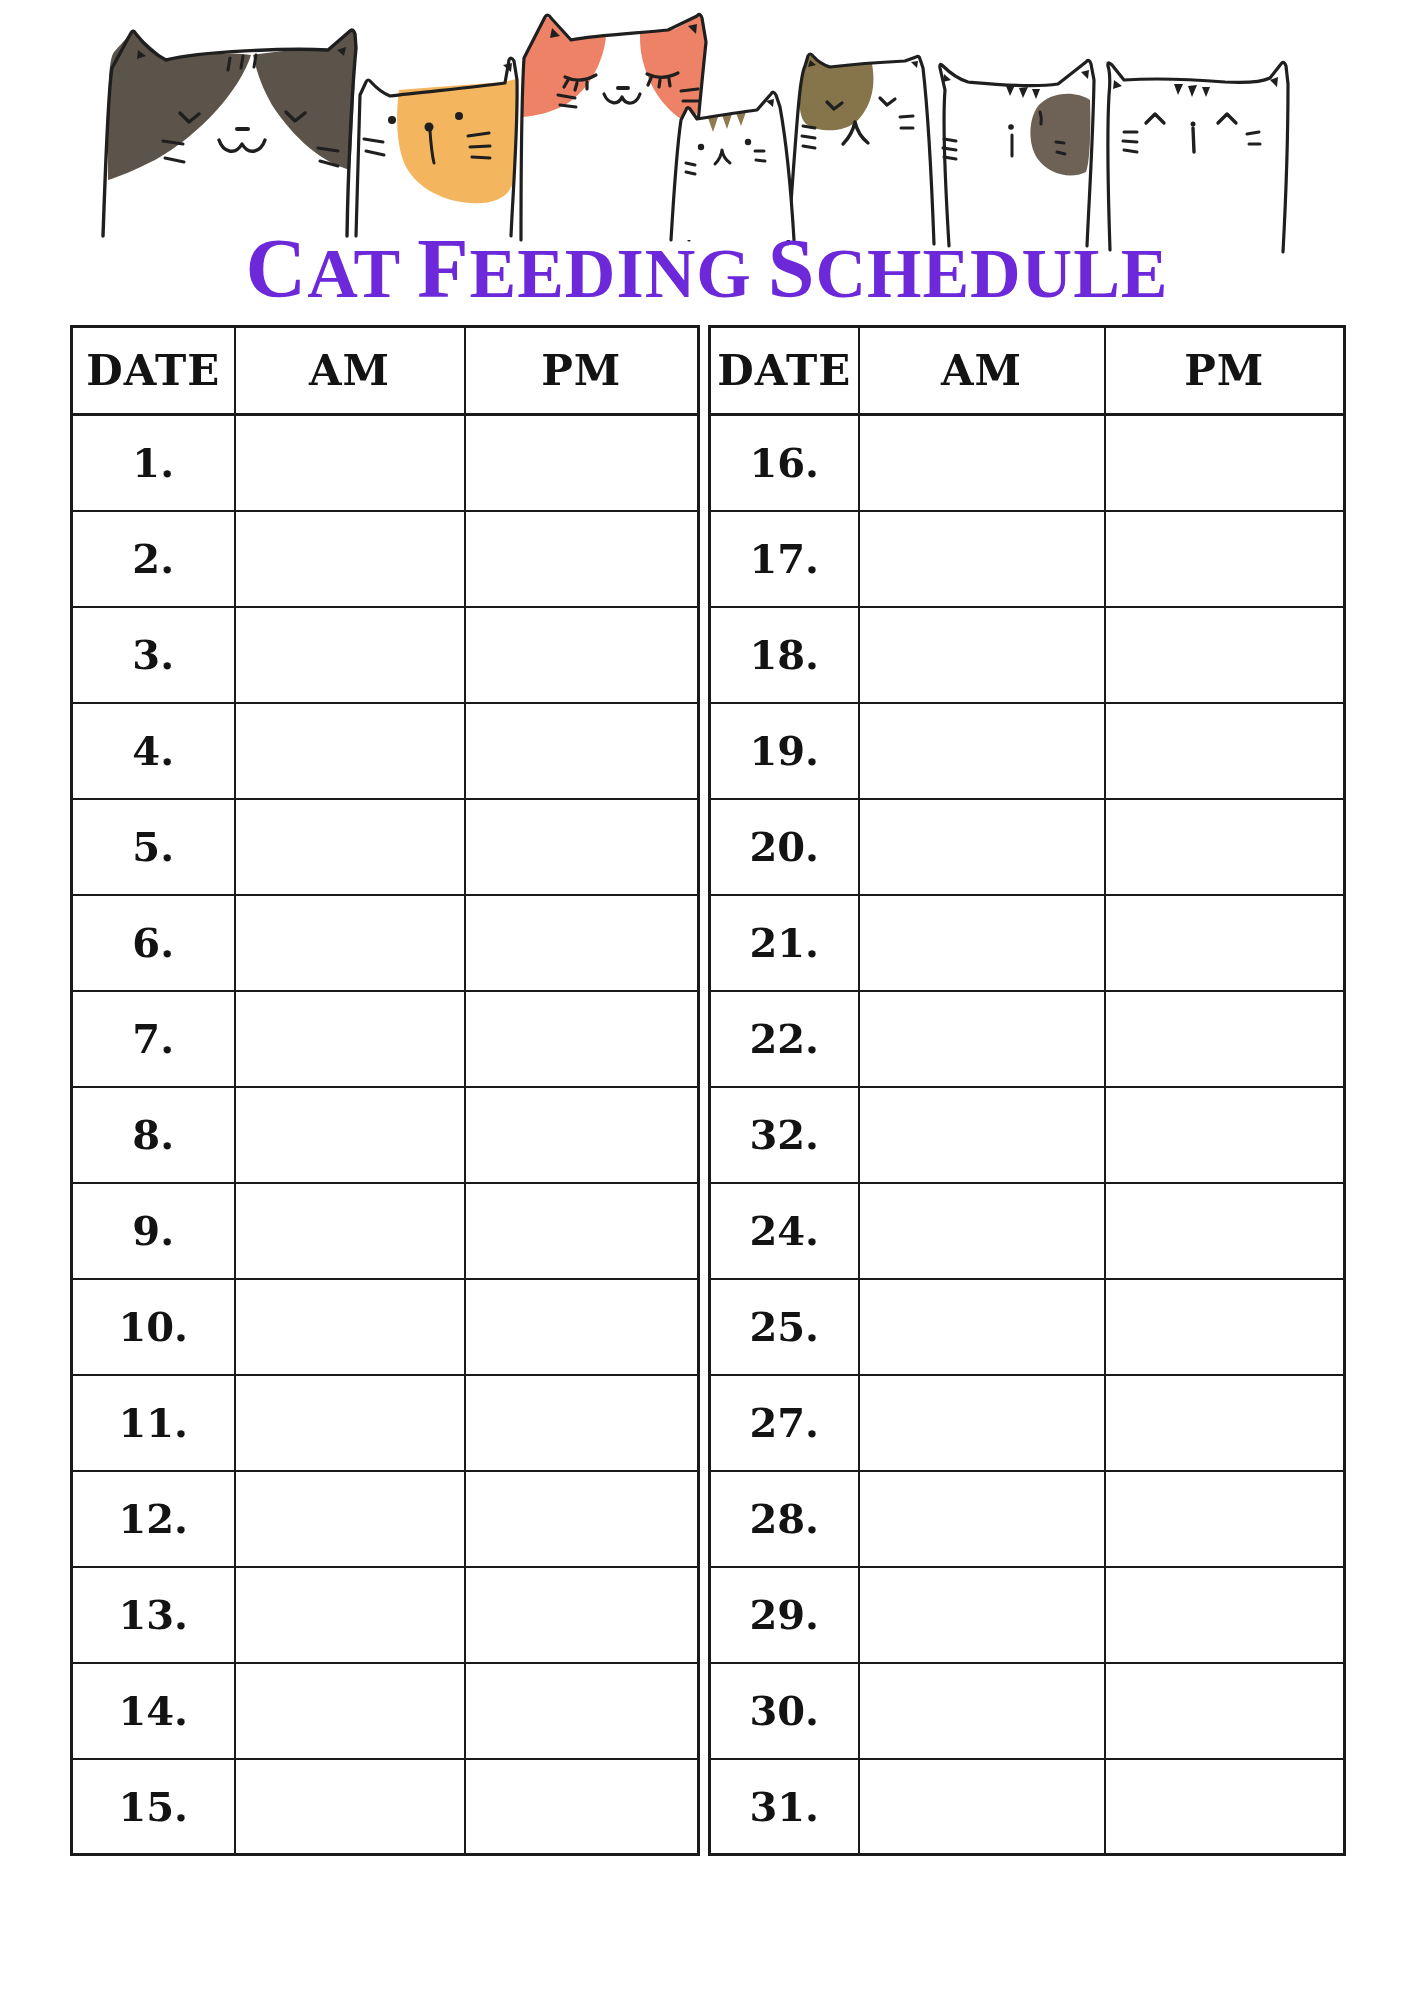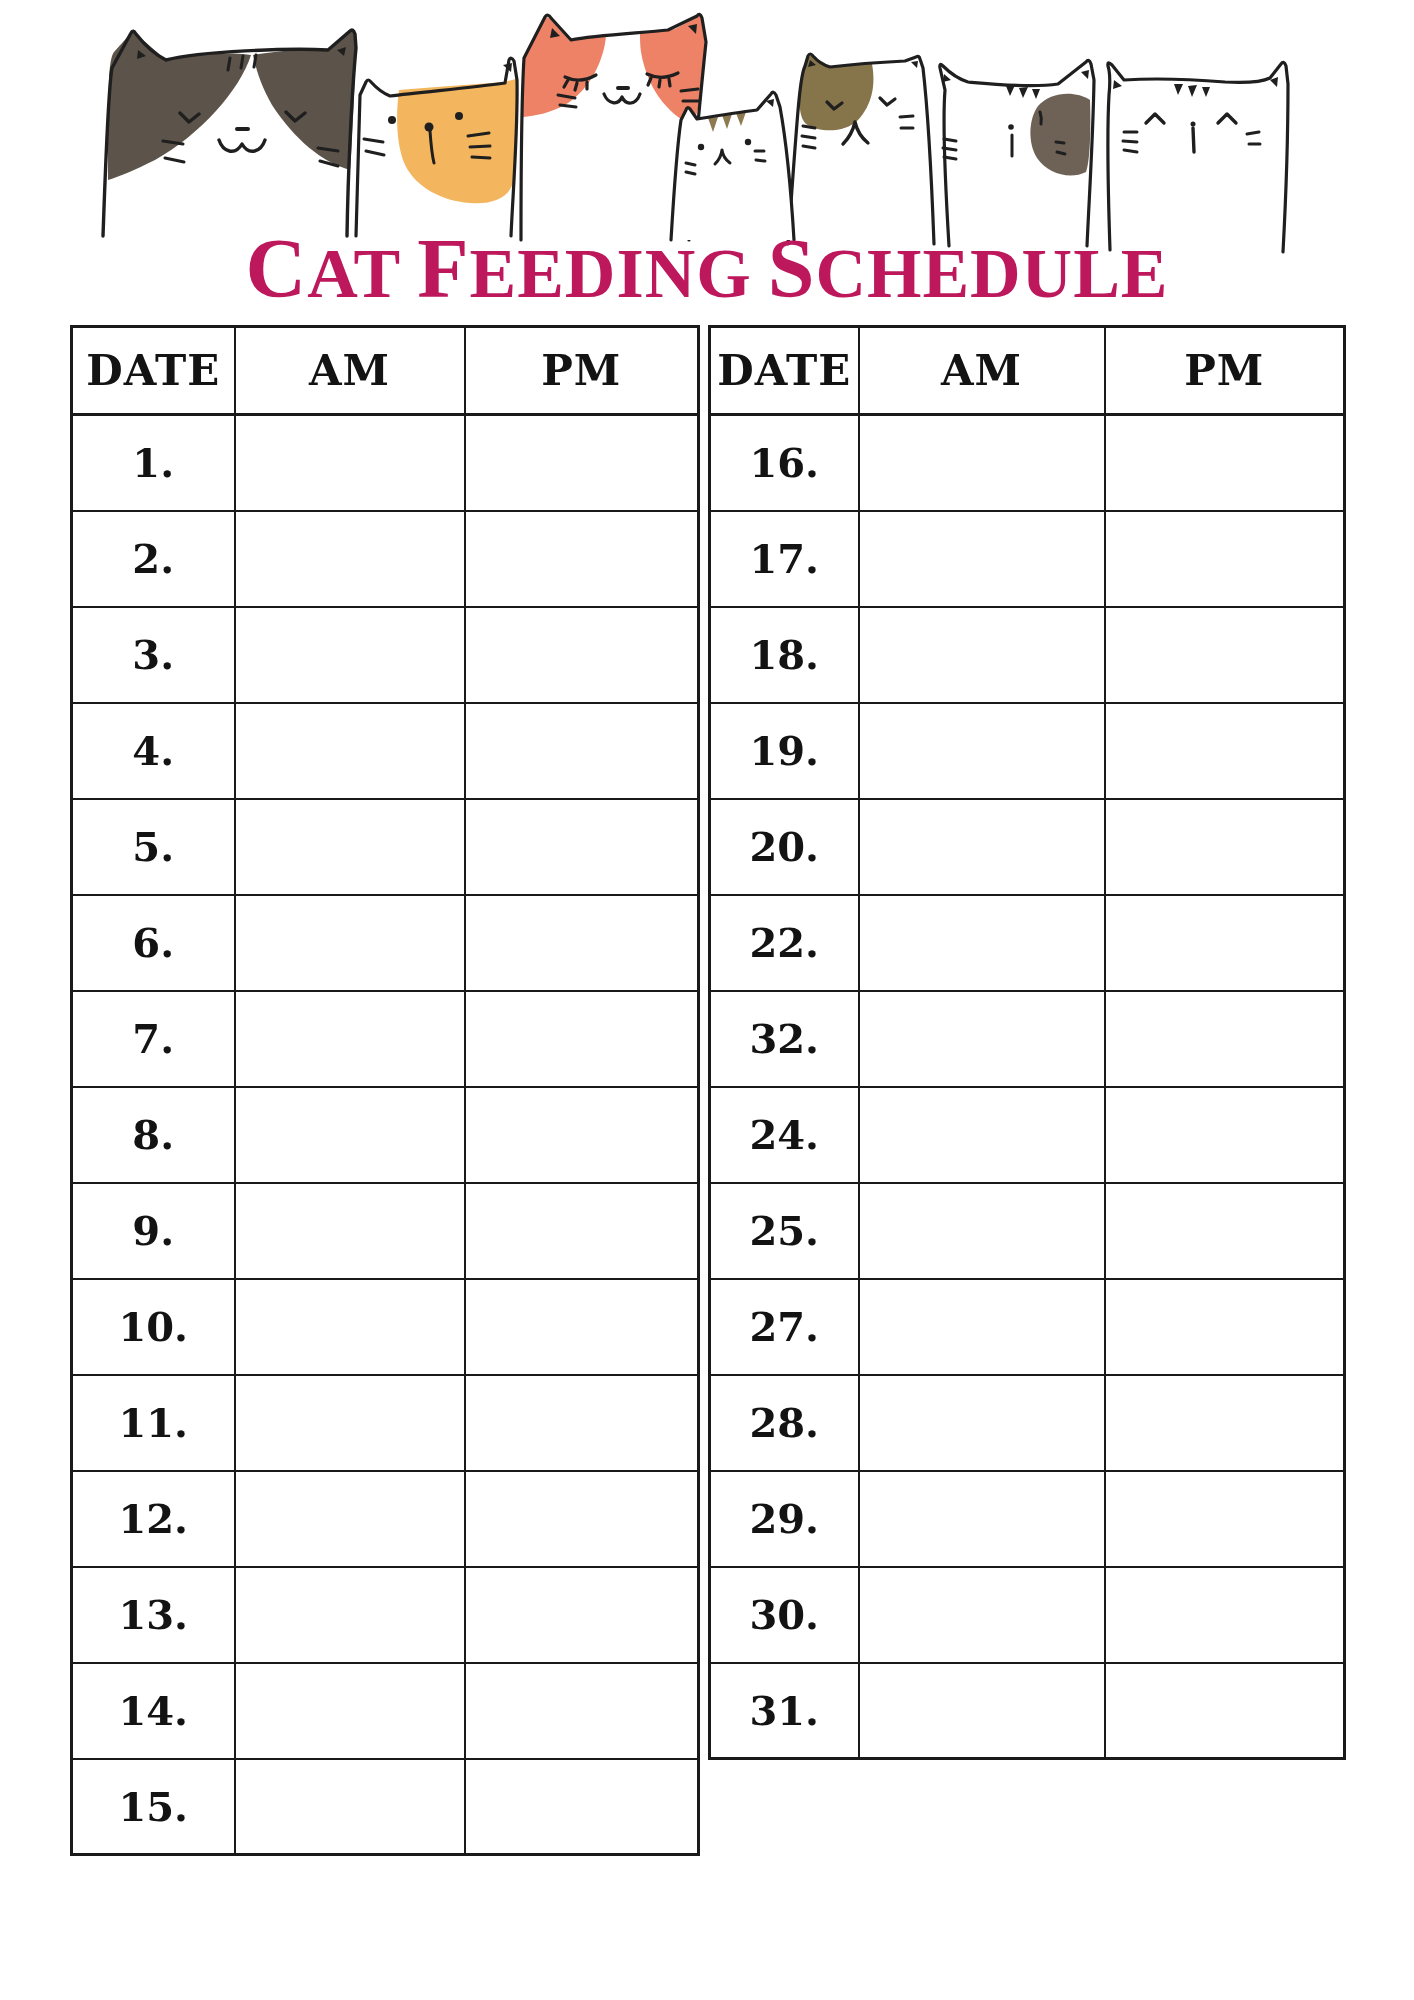--- a/index.html
+++ b/index.html
@@ -9,21 +9,21 @@
     position:relative;overflow:hidden;
   }
   .page{position:relative;width:1414px;height:2000px;background:#fff;}
 
   
   svg.cats{position:absolute;left:0;top:0;display:block;}
 
   
   h1.title{
     position:absolute;left:0;top:227px;width:1414px;margin:0;
-    text-align:center;line-height:1;font-weight:bold;color:#be185d;
+    text-align:center;line-height:1;font-weight:bold;color:#6d28d9;
     font-family:"Liberation Serif", serif;letter-spacing:1px;white-space:nowrap;
   }
   h1.title .word{margin:0 8px;}
   h1.title .init{font-size:84px;}
   h1.title .rest{font-size:70px;}
 
   
   .sched-table{
     position:absolute;border-collapse:collapse;table-layout:fixed;
     background:#fff;
@@ -263,20 +263,25 @@
           <td class="date-cell">19.</td>
           <td class="entry-cell"></td>
           <td class="entry-cell"></td>
         </tr>
         <tr>
           <td class="date-cell">20.</td>
           <td class="entry-cell"></td>
           <td class="entry-cell"></td>
         </tr>
         <tr>
+          <td class="date-cell">21.</td>
+          <td class="entry-cell"></td>
+          <td class="entry-cell"></td>
+        </tr>
+        <tr>
           <td class="date-cell">22.</td>
           <td class="entry-cell"></td>
           <td class="entry-cell"></td>
         </tr>
         <tr>
           <td class="date-cell">32.</td>
           <td class="entry-cell"></td>
           <td class="entry-cell"></td>
         </tr>
         <tr>

